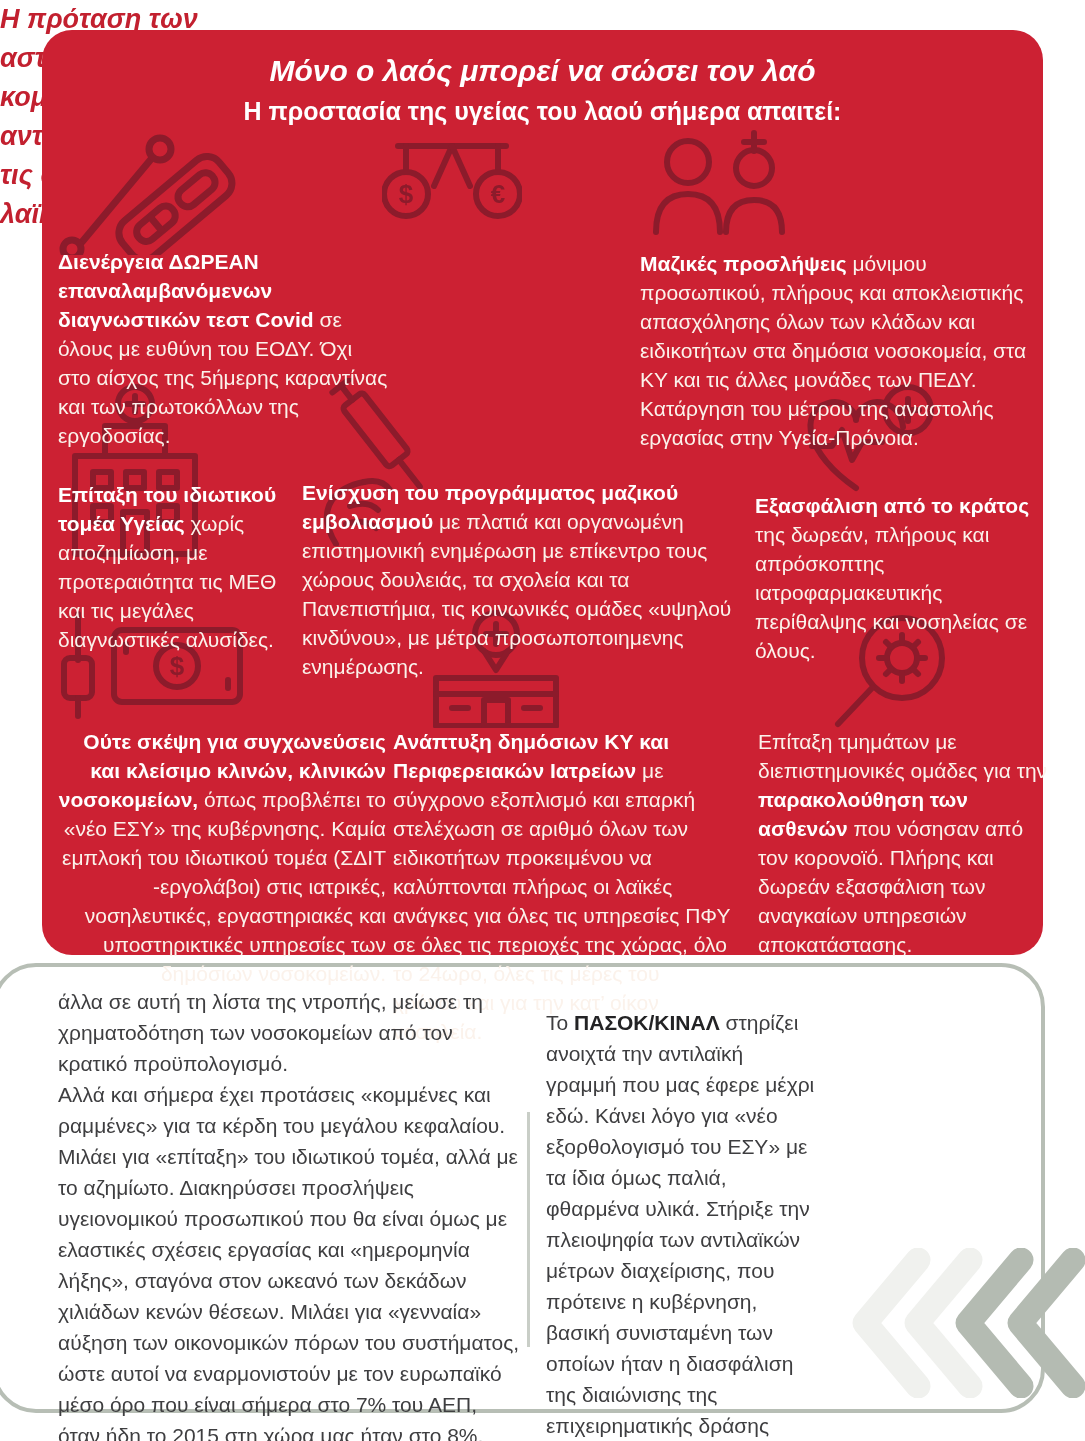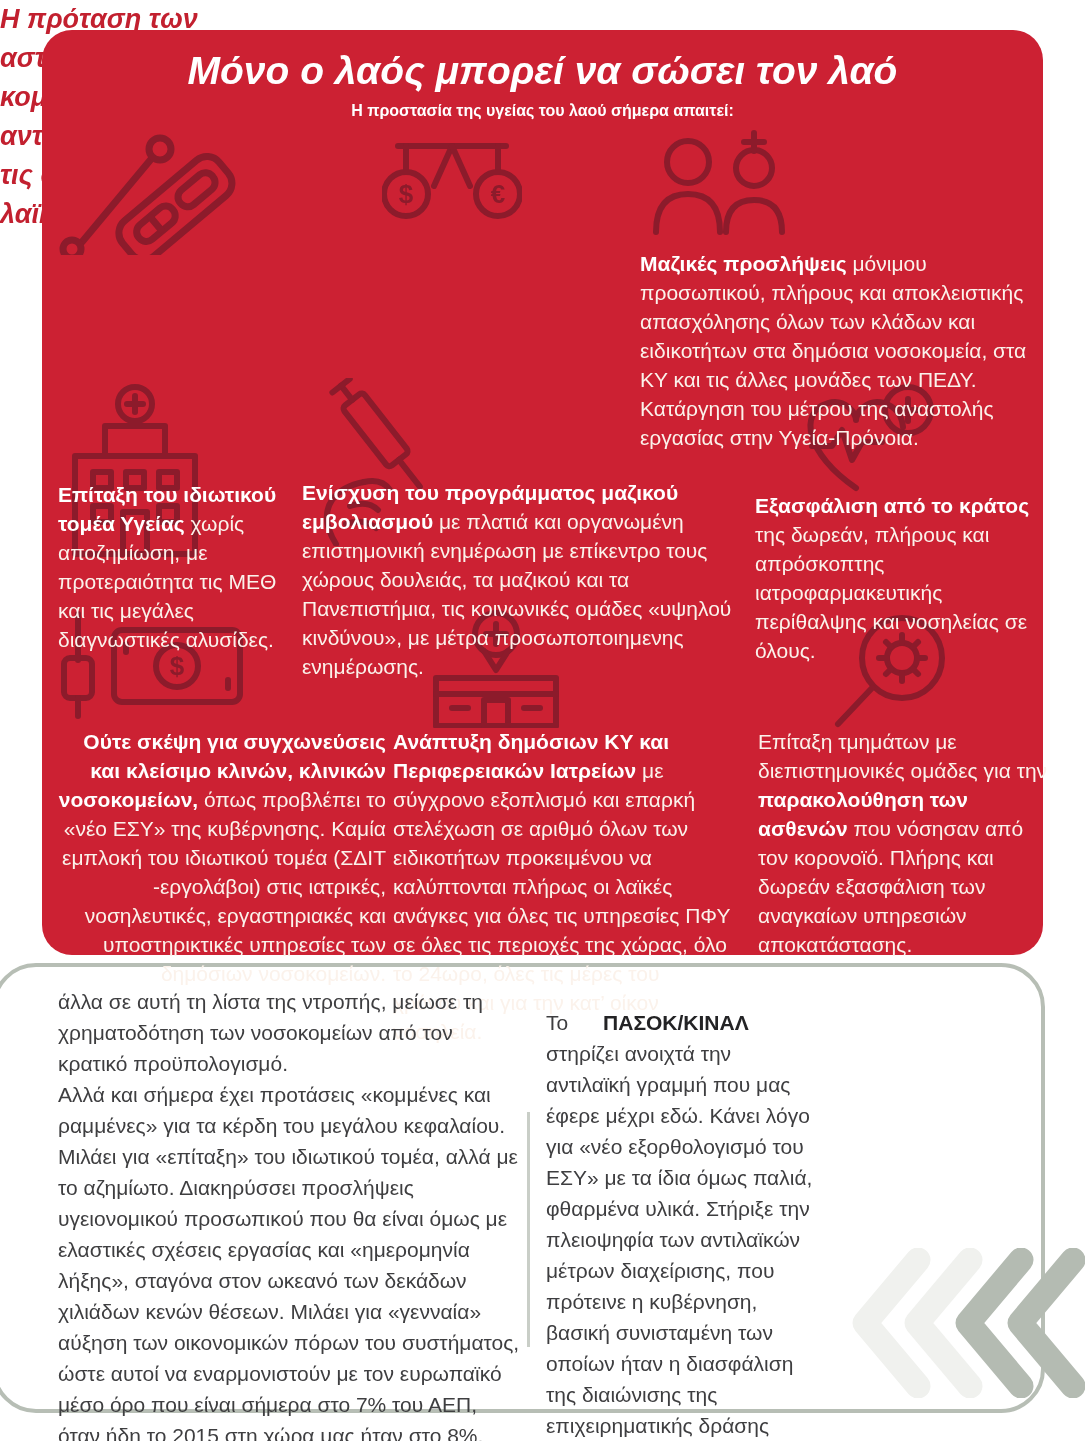--- a/index.html
+++ b/index.html
@@ -2,22 +2,22 @@
 <html><head>
 <meta charset="utf-8">
 <style>
   html,body{margin:0;padding:0;background:#ffffff;}
   .page{position:relative;width:1085px;height:1441px;background:#ffffff;overflow:hidden;
         font-family:"Liberation Sans",sans-serif;margin:0 auto;}
   
   .red-card{position:absolute;left:42px;top:30px;width:1001px;height:925px;
             background:#CC2133;border-radius:30px;}
   .titles{position:absolute;left:0;right:0;top:22px;text-align:center;color:#ffffff;z-index:2;}
-  .title1{font-style:italic;font-weight:bold;font-size:39px;line-height:38px;}
-  .title2{font-weight:bold;font-size:16px;line-height:32px;margin-top:5px;}
+  .title1{font-style:italic;font-weight:bold;font-size:30px;line-height:38px;}
+  .title2{font-weight:bold;font-size:25px;line-height:32px;margin-top:5px;}
   .blk{position:absolute;color:#FBF2EB;font-size:21px;line-height:29px;z-index:2;}
   .blk b{color:#ffffff;}
   .b1{left:16px;top:196px;width:330px;}
   .b2{left:346px;top:198px;width:252px;}
   .b3{left:598px;top:198px;width:398px;}
   .b4{left:16px;top:429px;width:238px;}
   .b5{left:260px;top:427px;width:444px;}
   .b6{left:713px;top:440px;width:290px;}
   .b7{left:16px;top:676px;width:328px;text-align:right;}
   .b8{left:351px;top:676px;width:338px;}
@@ -34,21 +34,21 @@
   .i8{left:372px;top:576px;}
   .i9{left:782px;top:578px;}
   
   .bottom-card{position:absolute;left:-8px;top:963px;width:1053px;height:450px;
                box-sizing:border-box;border:4px solid #B7BEB5;border-radius:44px;
                background:#ffffff;z-index:1;}
   .col{position:absolute;font-size:21px;line-height:31px;color:#3E3E40;z-index:2;}
   .col p{margin:0;}
   .col-left{left:58px;top:986px;width:464px;}
   .col-mid{left:546px;top:986px;width:270px;}
-  .col-mid b{color:#232325;margin-left:29px;}
+  .col-mid b{color:#232325;}
   .col-right{left:833px;top:982px;width:212px;font-weight:bold;font-style:italic;
              font-size:27px;line-height:39px;color:#C2202F;z-index:2;}
   .divider{position:absolute;left:527px;top:1112px;width:3px;height:235px;
            background:#C9CEC7;z-index:2;}
   .chevrons{position:absolute;left:850px;top:1248px;z-index:3;}
 </style>
 </head>
 <body>
 
 <div class="page">
@@ -167,23 +167,24 @@
         <line x1="78" y1="65" x2="78" y2="73"></line>
         <line x1="55" y1="50" x2="63" y2="50"></line>
         <line x1="93" y1="50" x2="101" y2="50"></line>
         <line x1="62" y1="34" x2="67" y2="39"></line>
         <line x1="89" y1="61" x2="94" y2="66"></line>
         <line x1="94" y1="34" x2="89" y2="39"></line>
         <line x1="67" y1="61" x2="62" y2="66"></line>
       </svg>
     </span>
 
+    <p class="blk b1"><b>Διενέργεια ΔΩΡΕΑΝ επαναλαμβανόμενων διαγνωστικών τεστ Covid</b><span> σε όλους με ευθύνη του ΕΟΔΥ. Όχι στο αίσχος της 5ήμερης καραντίνας και των πρωτοκόλλων της εργοδοσίας.</span></p>
     <p class="blk b3"><b>Μαζικές προσλήψεις</b><span> μόνιμου προσωπικού, πλήρους και αποκλειστικής απασχόλησης όλων των κλάδων και ειδικοτήτων στα δημόσια νοσοκομεία, στα ΚΥ και τις άλλες μονάδες των ΠΕΔΥ. Κατάργηση του μέτρου της αναστολής εργασίας στην Υγεία-Πρόνοια.</span></p>
     <p class="blk b4"><b>Επίταξη του ιδιωτικού τομέα Υγείας</b><span> χωρίς αποζημίωση, με προτεραιότητα τις ΜΕΘ και τις μεγάλες διαγνωστικές αλυσίδες.</span></p>
-    <p class="blk b5"><b>Ενίσχυση του προγράμματος μαζικού εμβολιασμού</b><span> με πλατιά και οργανωμένη επιστημονική ενημέρωση με επίκεντρο τους χώρους δουλειάς, τα μαζικού και τα Πανεπιστήμια, τις κοινωνικές ομάδες «υψηλού κινδύνου», με μέτρα προσωποποιημενης ενημέρωσης.</span></p>
+    <p class="blk b5"><b>Ενίσχυση του προγράμματος μαζικού εμβολιασμού</b><span> με πλατιά και οργανωμένη επιστημονική ενημέρωση με επίκεντρο τους χώρους δουλειάς, τα σχολεία και τα Πανεπιστήμια, τις κοινωνικές ομάδες «υψηλού κινδύνου», με μέτρα προσωποποιημενης ενημέρωσης.</span></p>
     <p class="blk b6"><b>Εξασφάλιση από το κράτος</b><span> της δωρεάν, πλήρους και απρόσκοπτης ιατροφαρμακευτικής περίθαλψης και νοσηλείας σε όλους.</span></p>
     <p class="blk b7"><b>Ούτε σκέψη για συγχωνεύσεις και κλείσιμο κλινών, κλινικών νοσοκομείων,</b><span> όπως προβλέπει το «νέο ΕΣΥ» της κυβέρνησης. Καμία εμπλοκή του ιδιωτικού τομέα (ΣΔΙΤ -εργολάβοι) στις ιατρικές, νοσηλευτικές, εργαστηριακές και υποστηρικτικές υπηρεσίες των δημόσιων νοσοκομείων.</span></p>
     <p class="blk b8"><b>Ανάπτυξη δημόσιων ΚΥ και Περιφερειακών Ιατρείων</b><span> με σύγχρονο εξοπλισμό και επαρκή στελέχωση σε αριθμό όλων των ειδικοτήτων προκειμένου να καλύπτονται πλήρως οι λαϊκές ανάγκες για όλες τις υπηρεσίες ΠΦΥ σε όλες τις περιοχές της χώρας, όλο το 24ωρο, όλες τις μέρες του χρόνου και για την κατ’ οίκον νοσηλεία.</span></p>
     <p class="blk b9"><span>Επίταξη τμημάτων με διεπιστημονικές ομάδες για την </span><b>παρακολούθηση των ασθενών</b><span> που νόσησαν από τον κορονοϊό. Πλήρης και δωρεάν εξασφάλιση των αναγκαίων υπηρεσιών αποκατάστασης.</span></p>
   </div>
 
   <div class="bottom-card"></div>
 
   <div class="col col-left">
       <p>άλλα σε αυτή τη λίστα της ντροπής, μείωσε τη χρηματοδότηση των νοσοκομείων από τον κρατικό προϋπολογισμό.</p>

